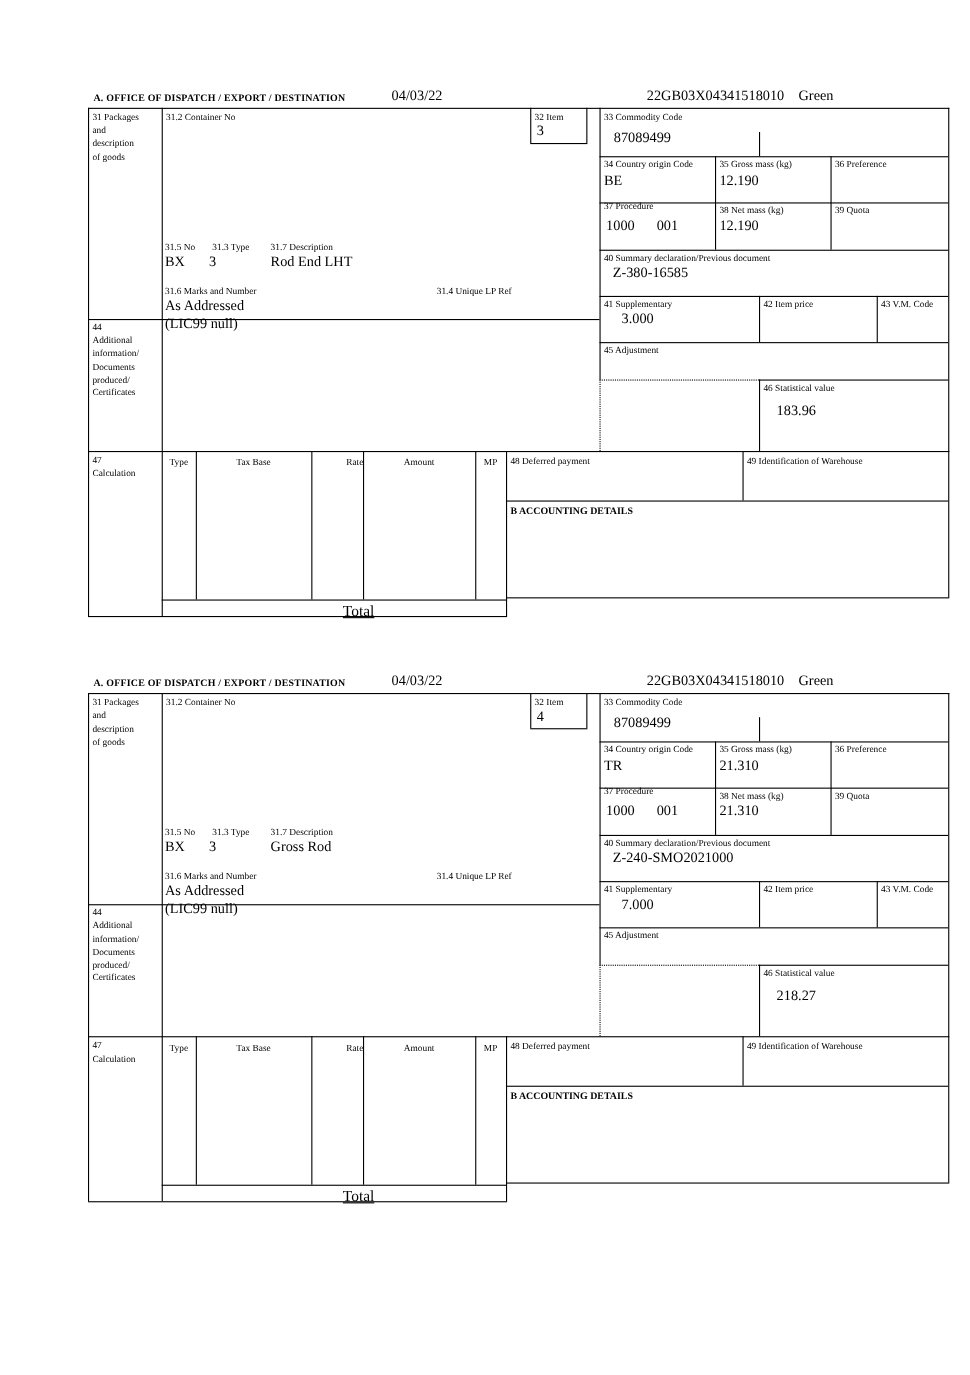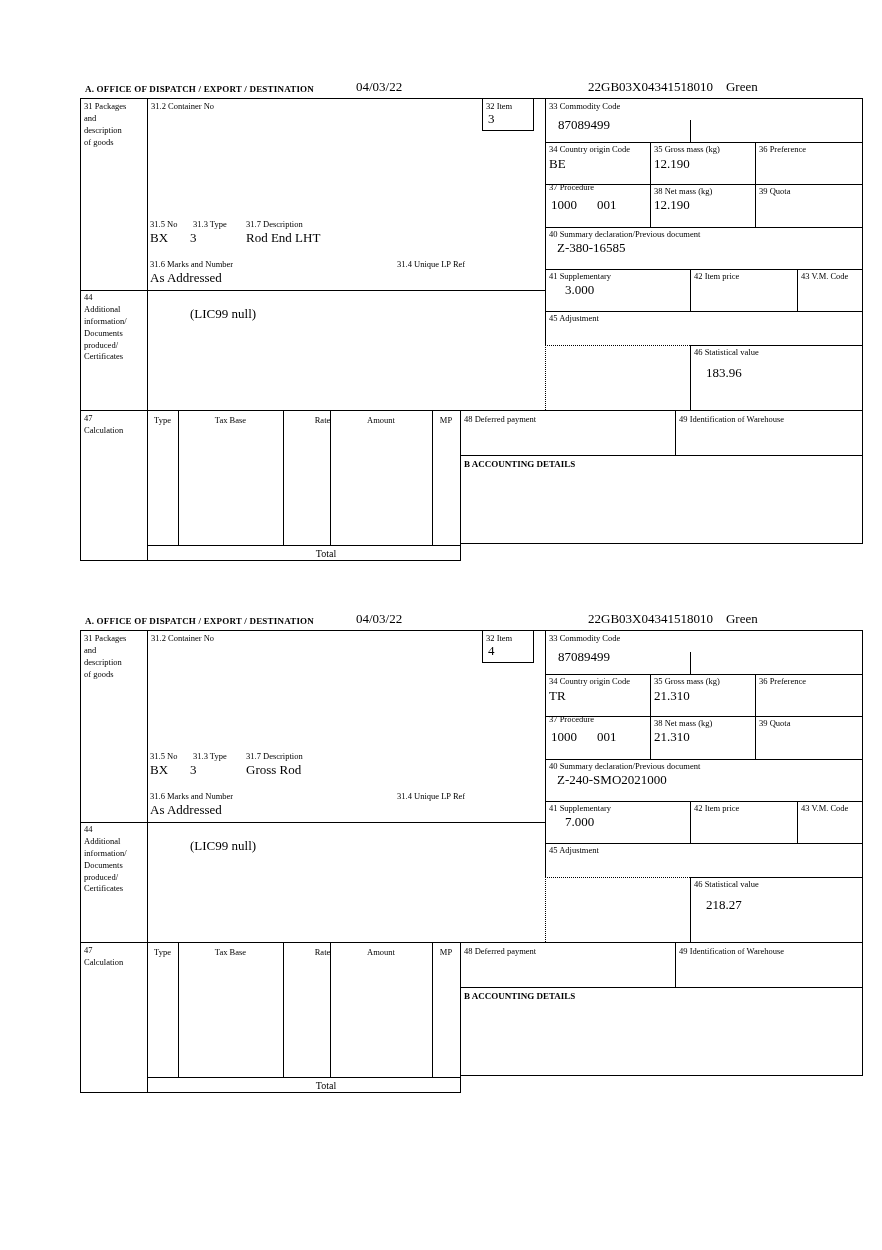--- a/index.html
+++ b/index.html
@@ -71,21 +71,21 @@
   .v-item{left:488px;top:32px;}
   .t-315{left:150px;top:139px;}
   .t-313{left:193px;top:139px;}
   .t-317{left:246px;top:139px;}
   .v-pno{left:150px;top:151px;}
   .v-ptype{left:190px;top:151px;}
   .v-desc{left:246px;top:151px;}
   .t-316{left:150px;top:179px;}
   .t-314{left:397px;top:179px;}
   .v-marks{left:150px;top:191px;}
-  .v-add{left:150px;top:227px;margin-left:40px;}
+  .v-add{left:150px;top:207px;}
 
   
   .t-33{left:549px;top:21px;}
   .v-comm{left:558px;top:38px;}
   .t-34{left:549px;top:64px;}
   .v-orig{left:549px;top:77px;}
   .t-35{left:654px;top:64px;}
   .v-gross{left:654px;top:77px;}
   .t-36{left:759px;top:64px;}
   .t-37{left:549px;top:102px;}
@@ -106,21 +106,21 @@
 
   
   .t-48{left:464px;top:334px;}
   .t-49{left:679px;top:334px;}
   .t-bacc{left:464px;top:378px;font-size:9px;}
   .th-type{left:147px;width:31px;top:335px;}
   .th-tb{left:178px;width:105px;top:335px;}
   .th-rate{left:283px;width:47px;top:335px;margin-left:16px;}
   .th-amt{left:330px;width:102px;top:335px;}
   .th-mp{left:432px;width:28px;top:335px;}
-  .t-total{left:290px;width:72px;top:467px;font-size:10px;}
+  .t-total{left:290px;width:72px;top:467px;font-size:14px;text-decoration:underline;}
 </style>
 </head>
 <body>
 
 <div class="page">
   <div id="sections">
   <div class="sad-section s0">
 
     <div class="lbl b t-office">A.  OFFICE OF DISPATCH / EXPORT / DESTINATION</div>
     <div class="val t-date">04/03/22</div>

